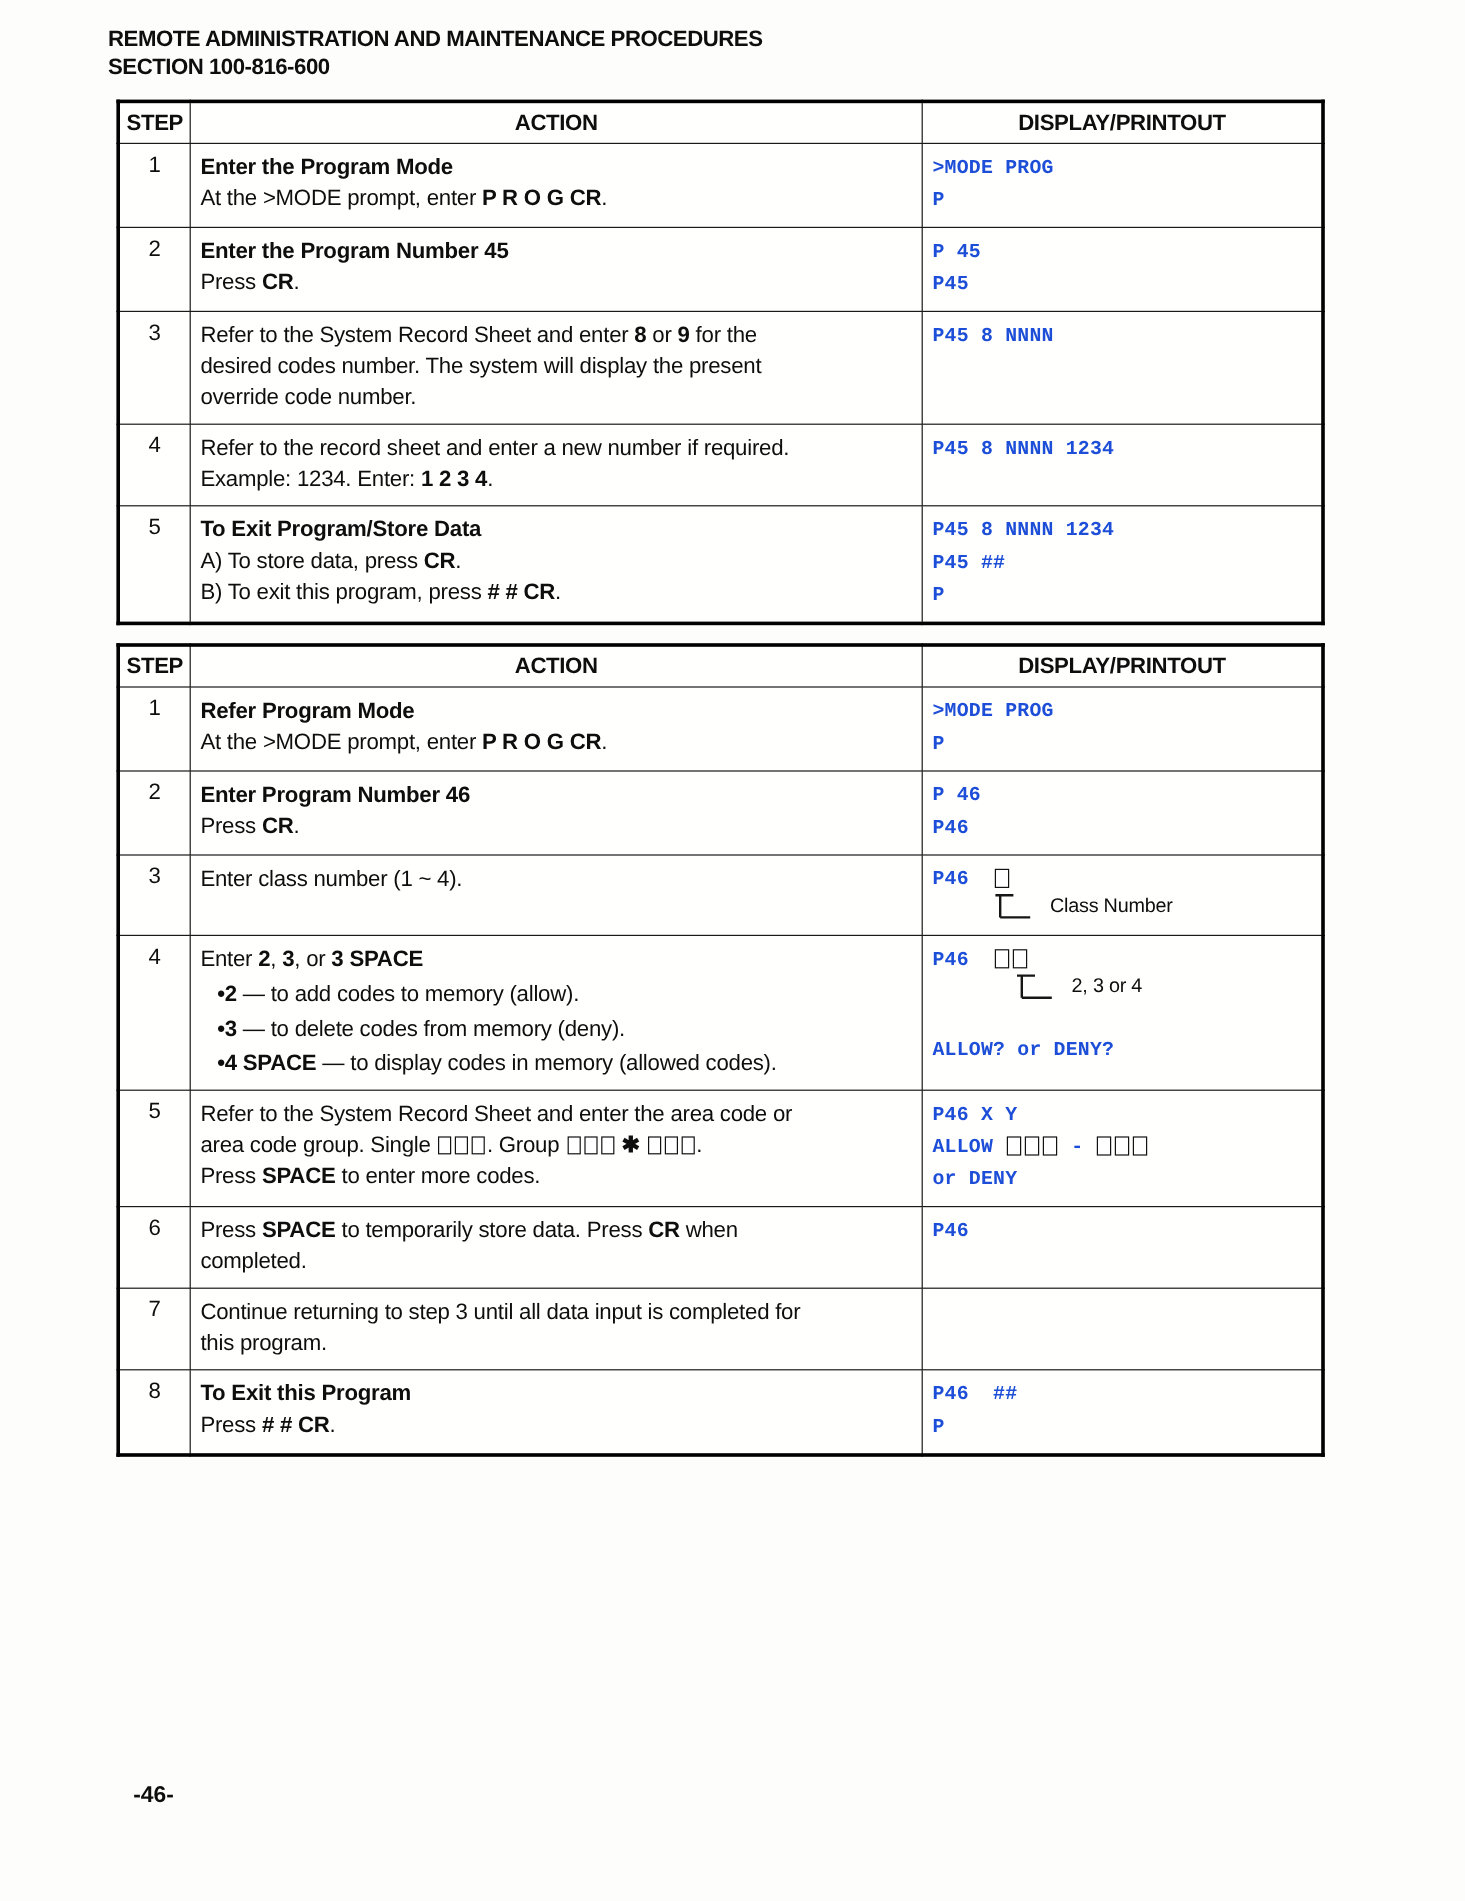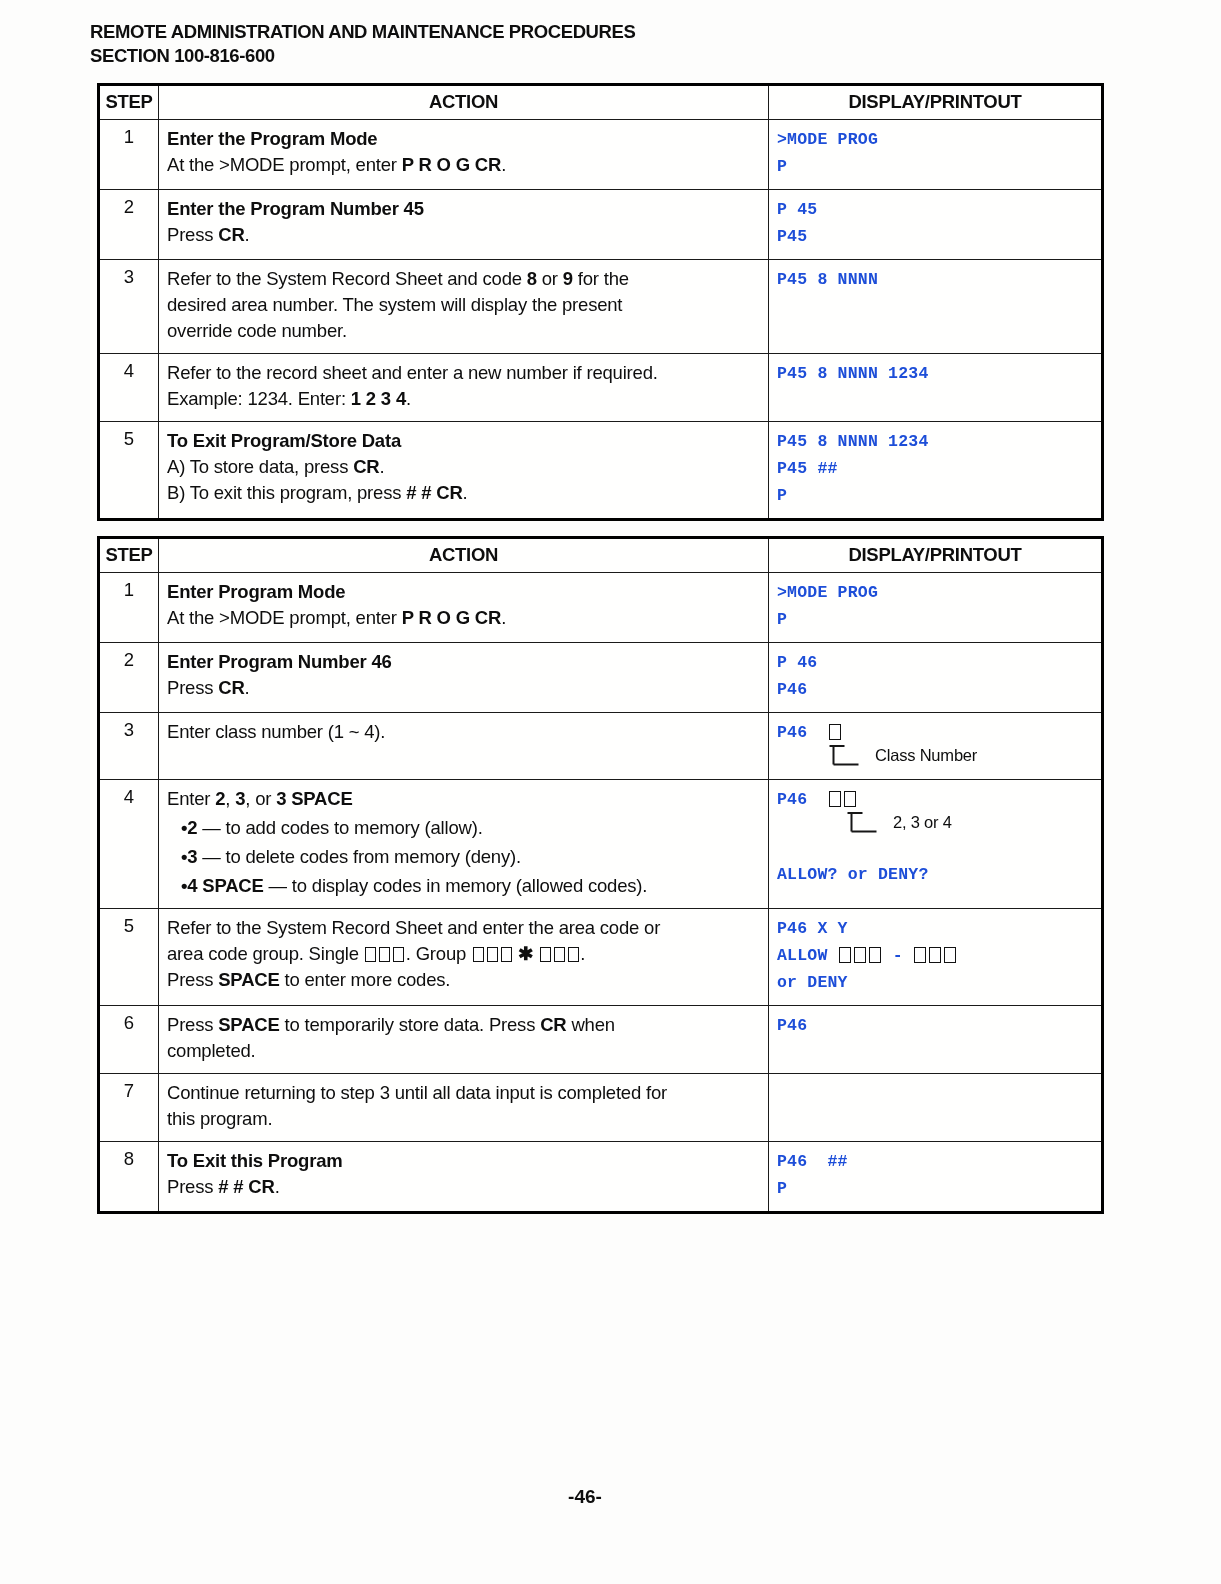--- a/index.html
+++ b/index.html
@@ -103,23 +103,22 @@
     font-weight: normal;
     font-size: 16.5px;
     letter-spacing: -0.2px;
     margin-left: 14px;
     line-height: 17px;
   }
 
   .page-num {
     position: absolute;
     top: 1486px;
-    left: 83px;
+    left: 111px;
     width: 1004px;
-    text-align: center;
     font-weight: bold;
     font-size: 19px;
   }
 </style>
 </head>
 <body>
 
 <div class="page">
   <div class="content">
 
@@ -162,22 +161,22 @@
                   <div class="a-line"><span>Press </span><span class="b">CR</span><span>.</span></div>
                 </td>
                 <td class="disp-cell">
                   <div class="d-line"><span>P 45</span></div>
                   <div class="d-line"><span>P45</span></div>
                 </td>
               </tr>
               <tr>
                 <td class="step-cell">3</td>
                 <td class="action-cell">
-                  <div class="a-line"><span>Refer to the System Record Sheet and code </span><span class="b">8</span><span> or </span><span class="b">9</span><span> for the</span></div>
-                  <div class="a-line"><span>desired area number. The system will display the present</span></div>
+                  <div class="a-line"><span>Refer to the System Record Sheet and enter </span><span class="b">8</span><span> or </span><span class="b">9</span><span> for the</span></div>
+                  <div class="a-line"><span>desired codes number. The system will display the present</span></div>
                   <div class="a-line"><span>override code number.</span></div>
                 </td>
                 <td class="disp-cell">
                   <div class="d-line"><span>P45 8 NNNN</span></div>
                 </td>
               </tr>
               <tr>
                 <td class="step-cell">4</td>
                 <td class="action-cell">
                   <div class="a-line"><span>Refer to the record sheet and enter a new number if required.</span></div>
@@ -217,21 +216,21 @@
               <tr>
                 <th>STEP</th>
                 <th>ACTION</th>
                 <th>DISPLAY/PRINTOUT</th>
               </tr>
             </thead>
             <tbody>
               <tr>
                 <td class="step-cell">1</td>
                 <td class="action-cell">
-                  <div class="a-line"><span class="b">Enter Program Mode</span></div>
+                  <div class="a-line"><span class="b">Refer Program Mode</span></div>
                   <div class="a-line"><span>At the &gt;MODE prompt, enter </span><span class="b">P R O G CR</span><span>.</span></div>
                 </td>
                 <td class="disp-cell">
                   <div class="d-line"><span>&gt;MODE PROG</span></div>
                   <div class="d-line"><span>P</span></div>
                 </td>
               </tr>
               <tr>
                 <td class="step-cell">2</td>
                 <td class="action-cell">

